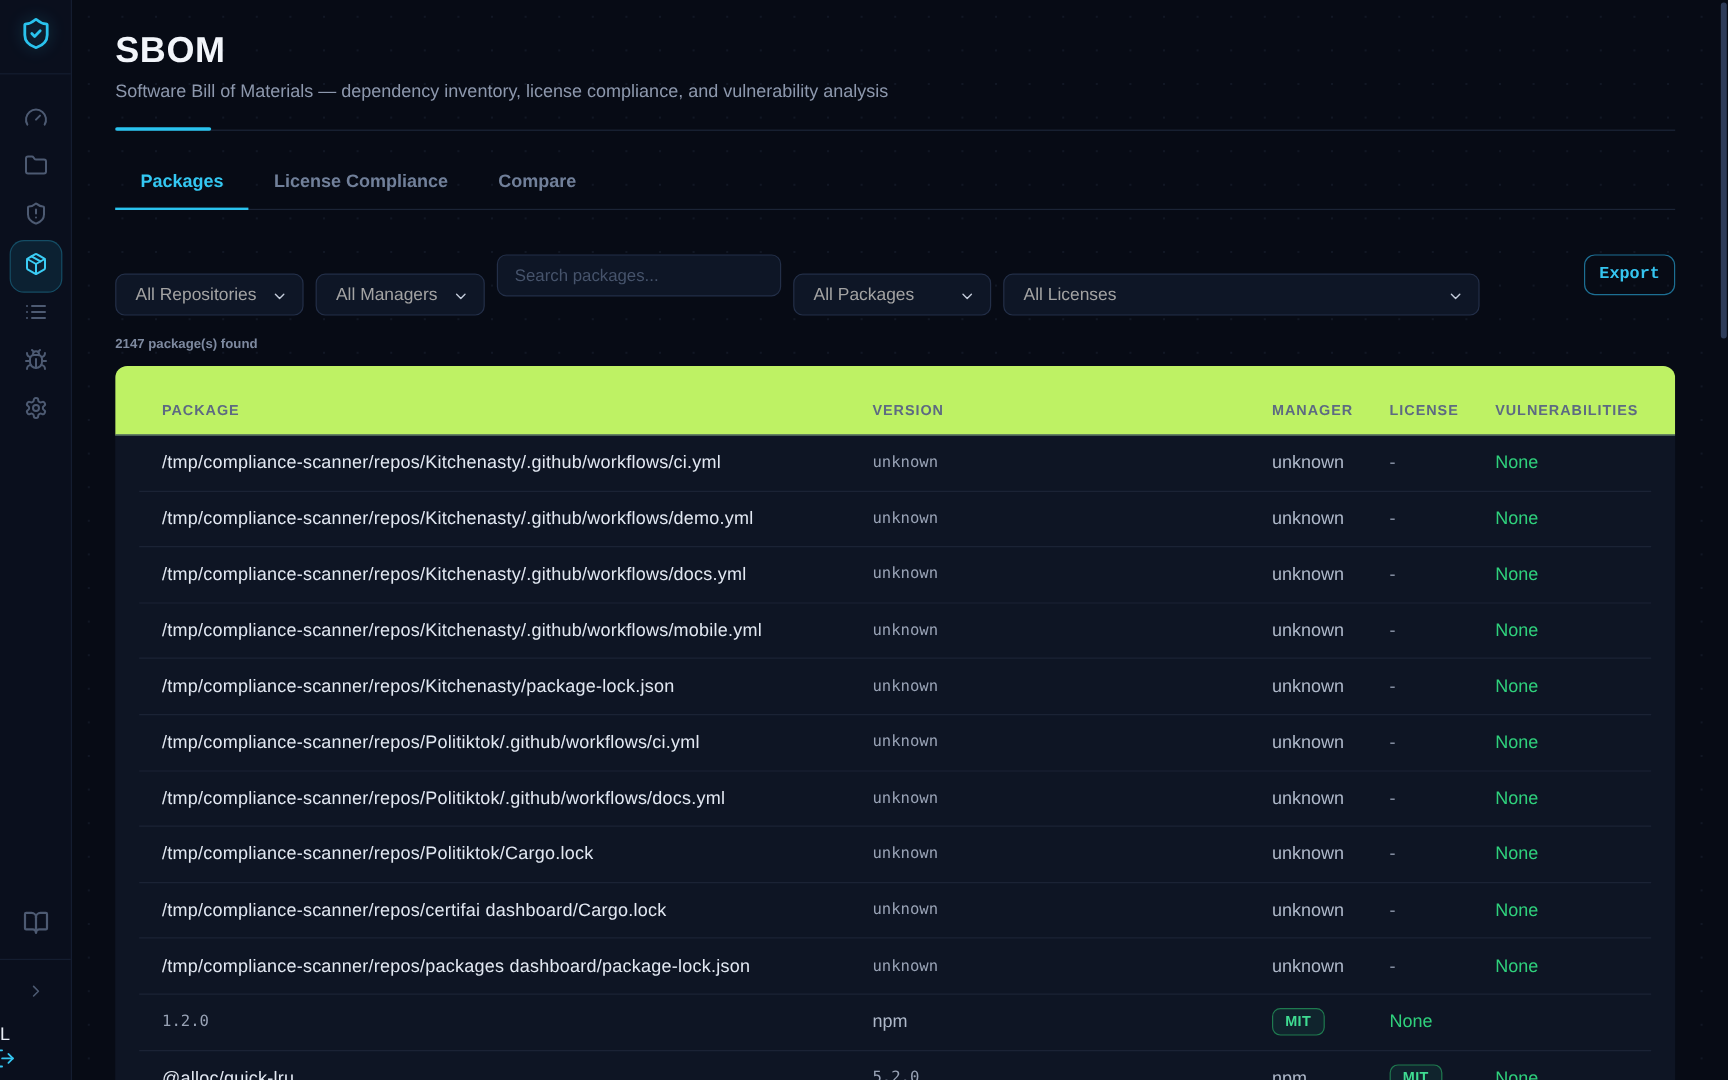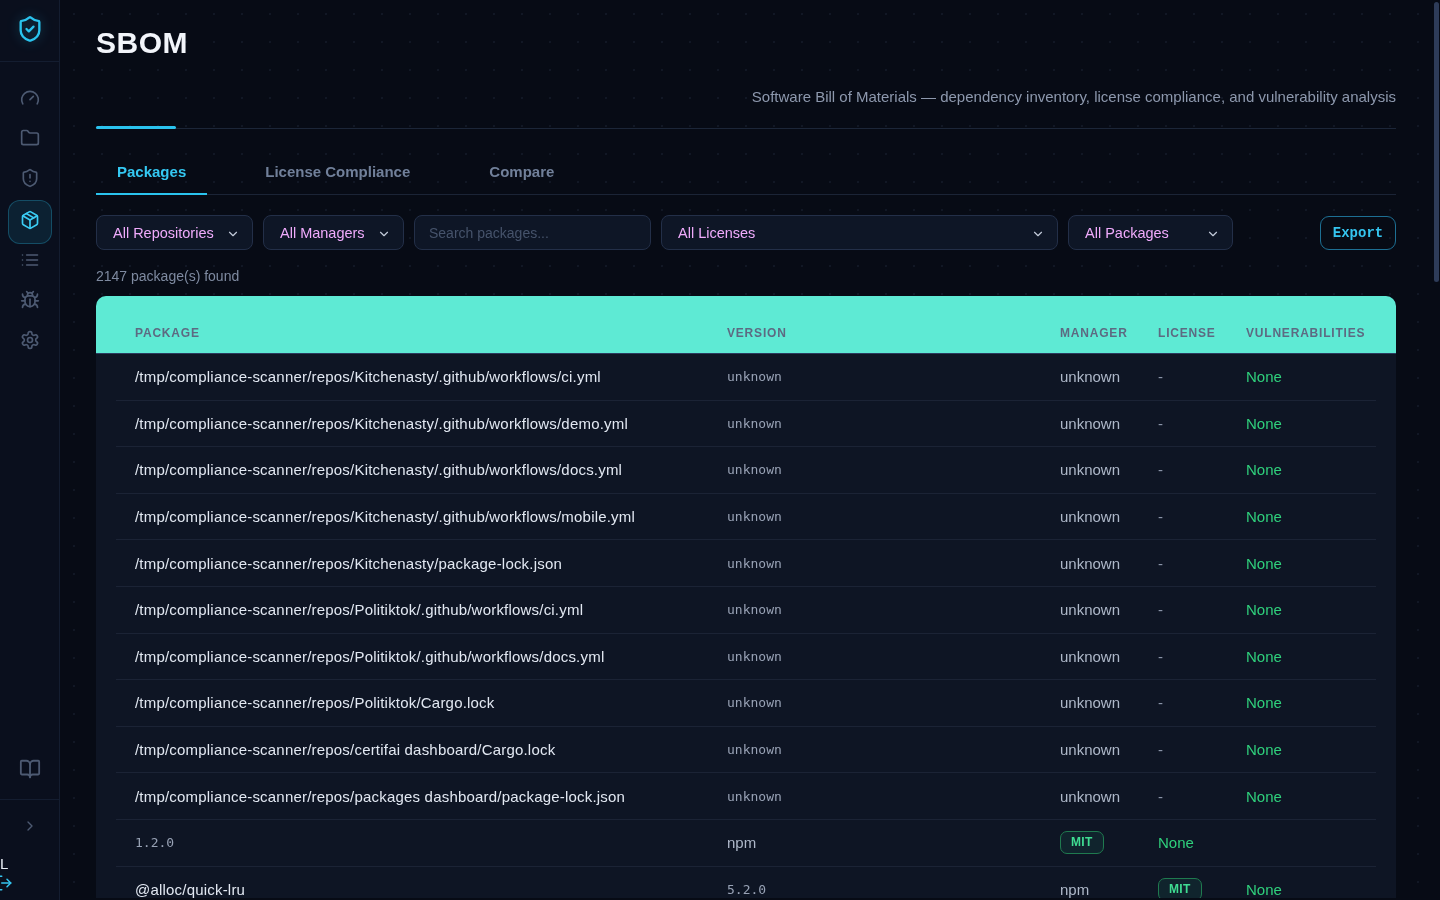--- a/index.html
+++ b/index.html
@@ -41,56 +41,56 @@
 
   
   .main {
     position:absolute; left:60px; top:0; right:0; bottom:0;
     padding:26px 44px 0 36px;
     background-color:#070b15;
     background-image:radial-gradient(rgba(110,130,170,0.10) 1px, transparent 1.3px);
     background-size:28px 28px;
   }
   .page-title { font-size:30px; font-weight:800; letter-spacing:.5px; color:#f2f5fa; }
-  .page-subtitle { margin-top:28px; font-size:15px; color:#8d98ad;text-align:right; }
+  .page-subtitle { margin-top:8px; font-size:15px; color:#8d98ad; }
   .title-rule { margin-top:21px; position:relative; border-bottom:1px solid #1c2638; height:3px; }
   .title-rule .accent-bar { position:absolute; left:0; bottom:-1px; width:80px; height:3px; background:#2ac3ee; border-radius:2px; }
 
-  .tabs { display:flex; margin-top:24px; border-bottom:1px solid #1b2436;gap:37px; }
+  .tabs { display:flex; margin-top:24px; border-bottom:1px solid #1b2436; }
   .tab { padding:10px 21px 13px; font-size:15px; font-weight:600; color:#71809a; cursor:pointer;
     border-bottom:2px solid transparent; margin-bottom:-1px; }
   .tab.active { color:#34c8f2; border-bottom-color:#2ac3ee; }
 
   .filters { display:flex; align-items:center; margin-top:20px; gap:10px; }
   .select-box {
     height:35px; background:#0e1626; border:1px solid #232f48; border-radius:8px;
     display:flex; align-items:center; justify-content:space-between;
-    padding:0 12px 0 16px; font-size:14.5px; color:#f0abfc; cursor:pointer; flex:none;
+    padding:0 12px 0 16px; font-size:14.5px; color:#a3a3a3; cursor:pointer; flex:none;margin-top:33px;
   }
   .select-box .chev svg { width:14px; height:14px; stroke:#c3cbda; display:block; margin-top:2px; }
   .w-repos { width:157px; } .w-managers { width:141px; } .w-packages { width:165px; } .w-licenses { width:397px; }
   .search-input {
     width:237px; height:35px; background:#0e1626; border:1px solid #232f48; border-radius:8px;
     padding:0 14px; font-size:14px; color:#d6dce8; font-family:"Liberation Sans", sans-serif; outline:none; flex:none;
   }
   .search-input::placeholder { color:#46536b; }
   .export-btn {
     margin-left:auto; width:76px; height:34px; background:transparent;
     border:1px solid #1d6f93; border-radius:9px; color:#35c5f0;
     font-size:14px; font-weight:600; font-family:Liberation Mono, monospace; cursor:pointer;
   }
-  .results-count { margin-top:18px; font-size:14px; color:#7e8aa0; }
+  .results-count { margin-top:18px; font-size:11px; color:#7e8aa0;font-weight:bold; }
 
   
   .table-card {
     margin-top:12px; background:#0e1524; border-radius:10px 10px 0 0; overflow:hidden;
     height:602px;
   }
   .thead {
-    height:58px; background:#5eead4; border-bottom:1px solid #2c3b5e;
+    height:58px; background:#bef264; border-bottom:1px solid #2c3b5e;
     display:grid; grid-template-columns:592px 333px 98px 88px 1fr;
     align-items:end; padding:0 40px 13px 39px;
   }
   .th { font-size:12px; font-weight:700; letter-spacing:.8px; color:#5d6a82; text-transform:uppercase; }
   .tbody { padding:0 20px; }
   .tr {
     height:46.6px; display:grid; grid-template-columns:592px 333px 98px 88px 1fr;
     align-items:center; padding-left:19px; border-bottom:1px solid rgba(120,140,180,0.12);
   }
   .tr:last-child { border-bottom:none; }
@@ -230,36 +230,36 @@
     </div>
     <div class="select-box w-managers">
       <span>All Managers</span>
       <span class="chev">
           <svg viewBox="0 0 24 24" stroke-width="2.5">
             <path d="m6 9 6 6 6-6"></path>
           </svg>
         </span>
     </div>
     <input class="search-input" type="text" placeholder="Search packages..." style="">
+    <div class="select-box w-packages">
+      <span>All Packages</span>
+      <span class="chev">
+          <svg viewBox="0 0 24 24" stroke-width="2.5">
+            <path d="m6 9 6 6 6-6"></path>
+          </svg>
+        </span>
+    </div>
     <div class="select-box w-licenses">
       <span>All Licenses</span>
       <span class="chev">
           <svg viewBox="0 0 24 24" stroke-width="2.5">
             <path d="m6 9 6 6 6-6"></path>
           </svg>
         </span>
     </div>
-    <div class="select-box w-packages">
-      <span>All Packages</span>
-      <span class="chev">
-          <svg viewBox="0 0 24 24" stroke-width="2.5">
-            <path d="m6 9 6 6 6-6"></path>
-          </svg>
-        </span>
-    </div>
     <button class="export-btn">Export</button>
   </div>
 
   <div class="results-count">2147 package(s) found</div>
 
   <div class="table-card">
     <div class="thead">
       <div class="th">PACKAGE</div>
       <div class="th">VERSION</div>
       <div class="th">MANAGER</div>

